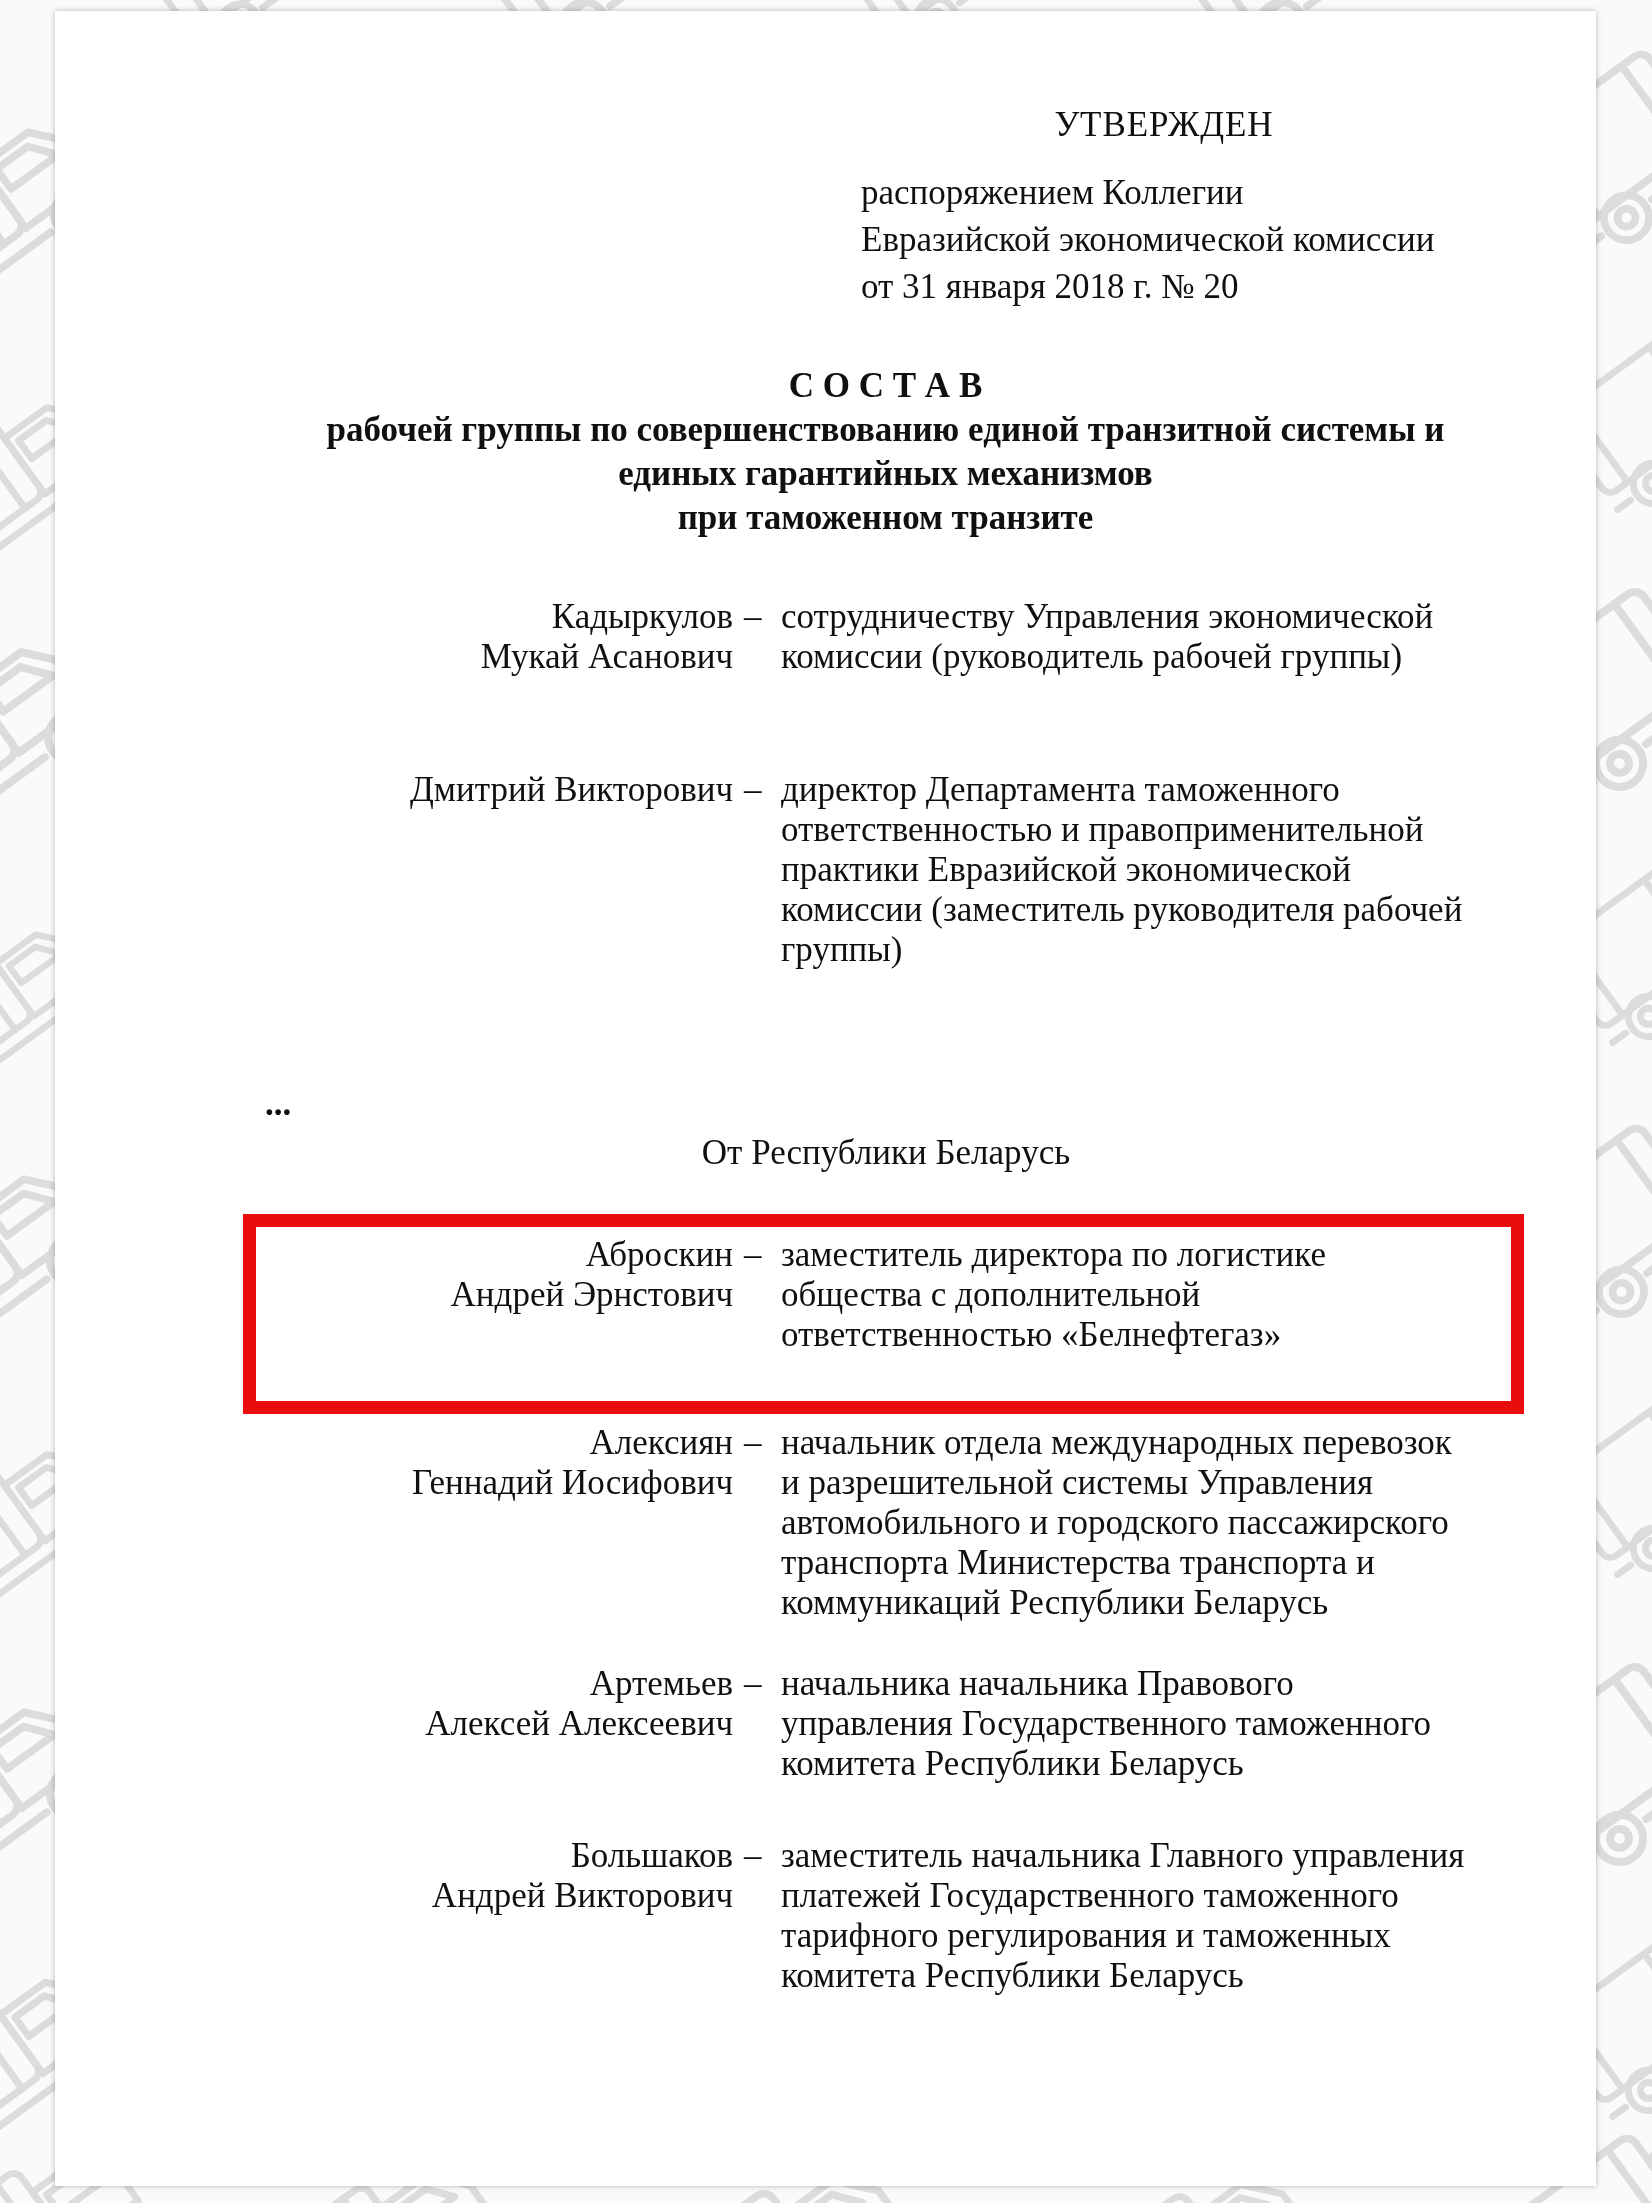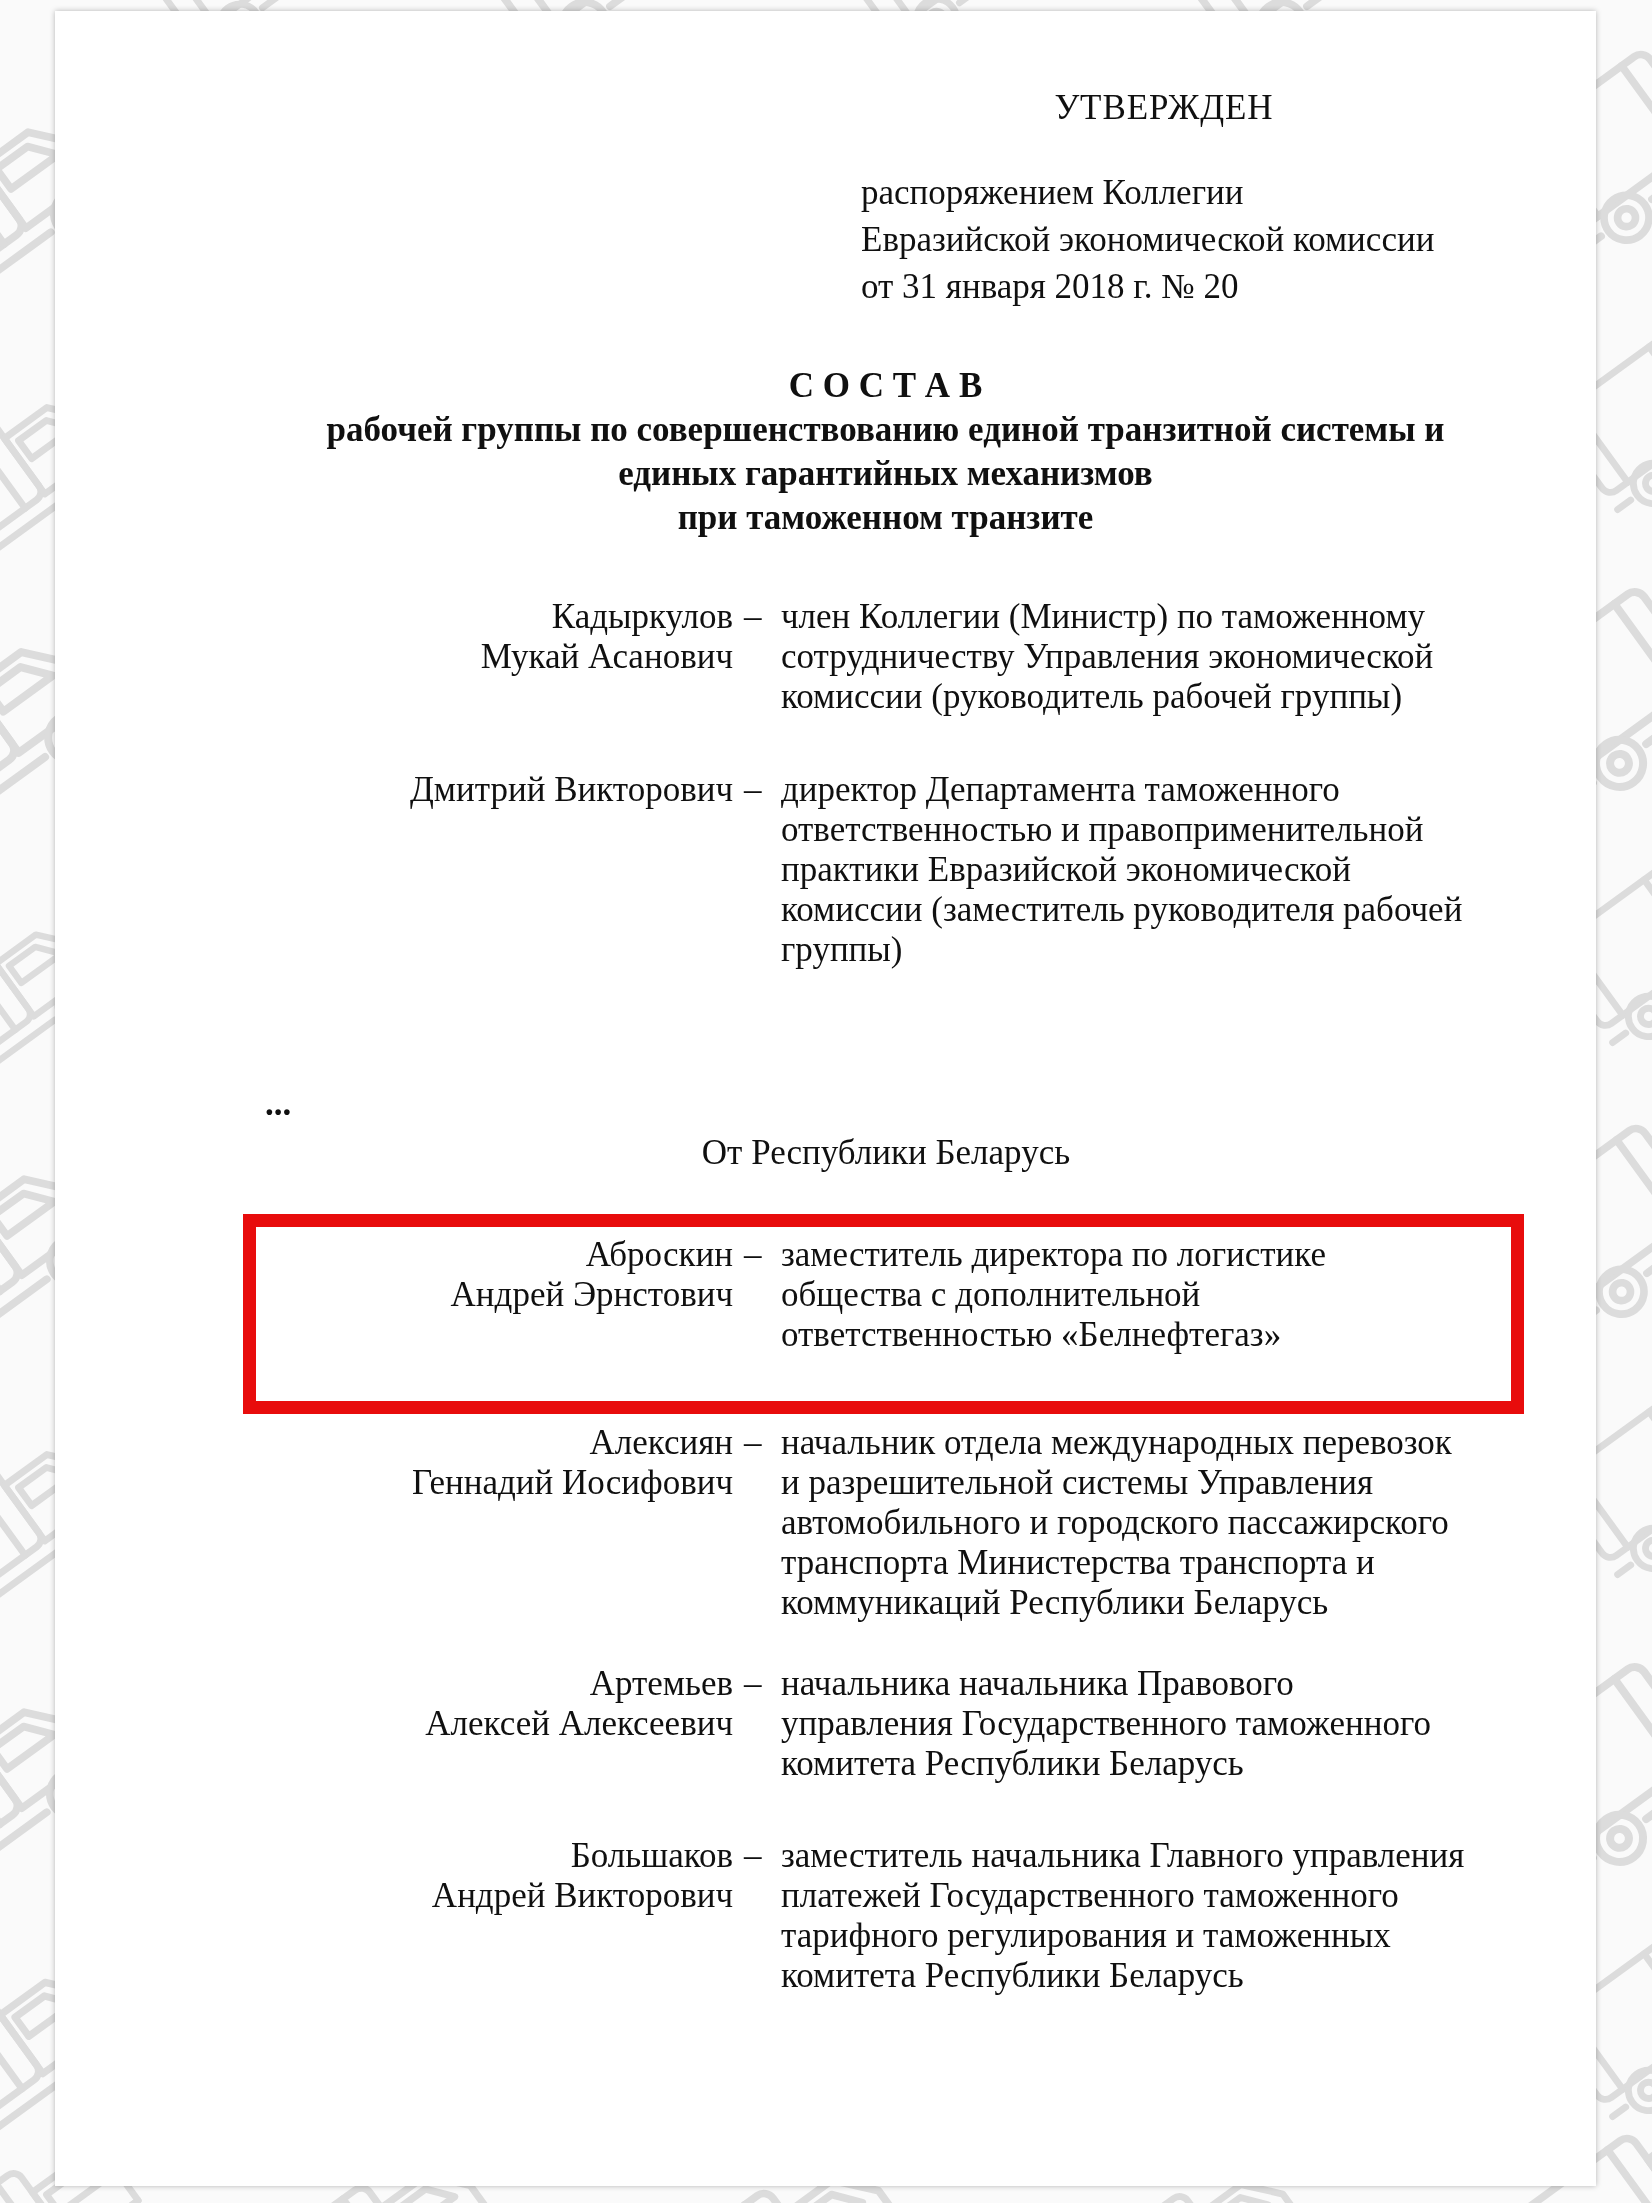--- a/index.html
+++ b/index.html
@@ -23,21 +23,21 @@
     position:absolute;z-index:1;
     left:55px;top:11px;width:1541px;height:2175px;
     background:#ffffff;
     box-shadow:0 0 5.5px rgba(0,0,0,0.28);
   }
 
   .abs{position:absolute;}
 
   
   #approval-title{
-    top:73px;left:806px;width:606px;
+    top:90px;left:806px;width:606px;
     font-size:35px;line-height:47px;text-align:center;
     letter-spacing:0.9px;
   }
   #approval-lines{
     top:158px;left:806px;width:624px;
     font-size:35px;line-height:47px;text-align:left;
   }
 
   
   #doc-title{
@@ -194,21 +194,20 @@
     </div>
 
     <div id="entries-top">
         <div class="entry" style="top: 586px;">
           <div class="name-col">
             <div class="tline">Кадыркулов</div>
             <div class="tline">Мукай Асанович</div>
           </div>
           <div class="dash">–</div>
           <div class="role-col">
-            <div class="tline">член Коллегии (Министр) по таможенному</div>
             <div class="tline">сотрудничеству Управления экономической</div>
             <div class="tline">комиссии (руководитель рабочей группы)</div>
           </div>
         </div>
         <div class="entry" style="top: 759px;">
           <div class="name-col">
             <div class="tline">Дмитрий Викторович</div>
           </div>
           <div class="dash">–</div>
           <div class="role-col">

